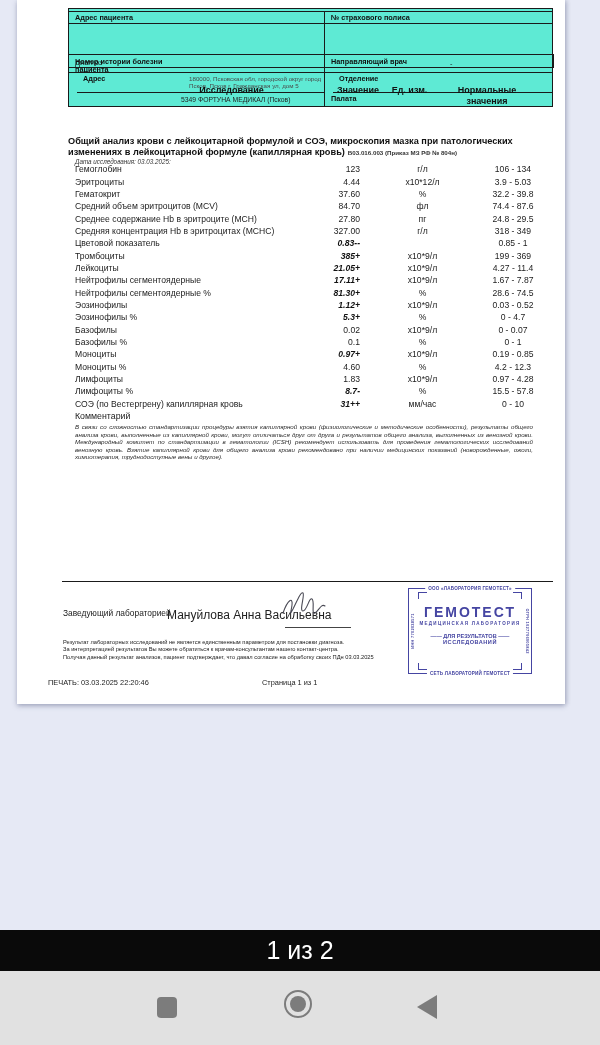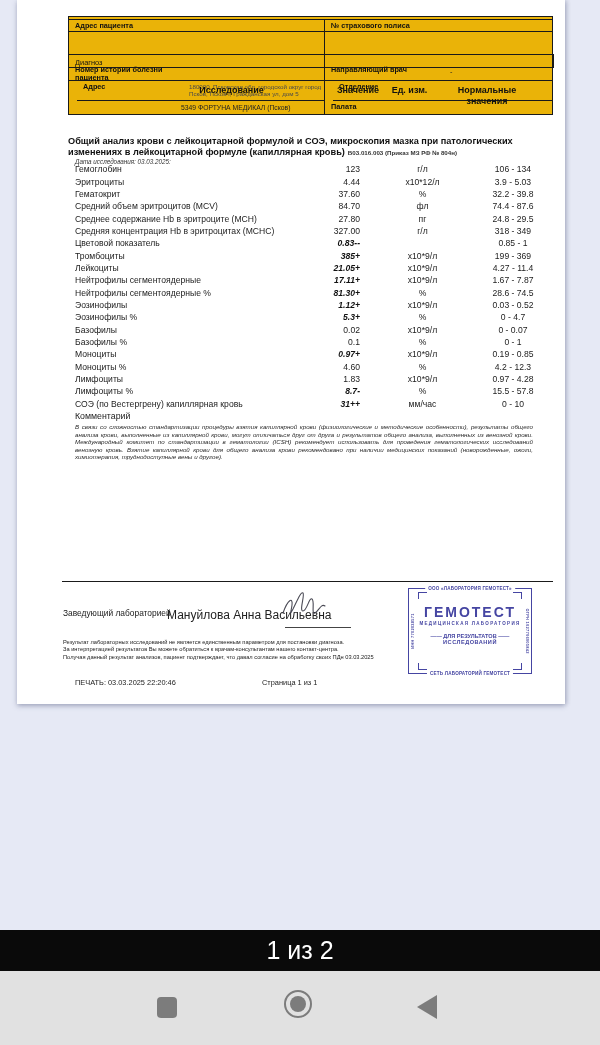--- a/index.html
+++ b/index.html
@@ -5,21 +5,21 @@
   * { margin:0; padding:0; box-sizing:border-box; }
   html,body { font-family:"Liberation Sans", sans-serif; }
   .screen { position:relative; width:600px; height:1045px; overflow:hidden; background:#e6e9f5; }
 
   
   .viewer { position:absolute; inset:0 0 115px 0; }
   .page { position:absolute; left:17px; top:0; width:548px; height:704px; background:#ffffff;
           box-shadow:0 2px 5px rgba(60,70,110,0.35), 2px 0 4px rgba(60,70,110,0.18); }
 
   
-  .info-table { position:absolute; left:51px; top:16px; width:485px; border:1.4px solid #1a1a1a; background:#eab308; }
+  .info-table { position:absolute; left:51px; top:8px; width:485px; border:1.4px solid #1a1a1a; background:#5eead4; }
   .sliver { height:3px; border-bottom:1px solid #1a1a1a; }
   .halves { display:flex; }
   .it-left { width:255px; }
   .it-right { flex:1; border-left:1.2px solid #1a1a1a; }
   .irow { position:relative; border-bottom:1px solid #1a1a1a; padding:1.5px 0 0 6px; overflow:hidden; }
   .irow:nth-child(1){ height:12px; }
   .irow:nth-child(2){ height:17px;margin-top:32px; }
   .irow:nth-child(3){ height:20px;margin-left:8px; }
   .irow:nth-child(4){ height:13px; border-bottom:none; }
   .ilabel { display:block; width:110px; font-weight:bold; font-size:7.3px; line-height:8.1px; color:#111; }
@@ -78,21 +78,21 @@
   .c-tr { top:3px; right:9px; border-top:1px solid #4545a2; border-right:1px solid #4545a2; }
   .c-bl { bottom:3px; left:9px;  border-bottom:1px solid #4545a2; border-left:1px solid #4545a2; }
   .c-br { bottom:3px; right:9px; border-bottom:1px solid #4545a2; border-right:1px solid #4545a2; }
   .stamp-brand { text-align:center; margin-top:15px; font-size:14px; font-weight:bold; letter-spacing:2px; }
   .stamp-sub   { text-align:center; font-size:4.5px; font-weight:bold; letter-spacing:1.3px; margin-top:1px; }
   .stamp-l1 { text-align:center; margin-top:7px; font-size:5.6px; font-weight:bold; }
   .stamp-l1::before { content:"——  "; } .stamp-l1::after { content:"  ——"; }
   .stamp-l2 { text-align:center; font-size:5.6px; font-weight:bold; letter-spacing:0.5px; }
 
   .disclaimer { position:absolute; left:46px; top:639px; font-size:5.7px; line-height:7.3px; color:#222; }
-  .print-stamp { position:absolute; left:58px; top:678px; font-size:7.4px; color:#222; }
+  .print-stamp { position:absolute; left:31px; top:678px; font-size:7.4px; color:#222; }
   .page-count  { position:absolute; left:245px; top:678px; font-size:7.4px; color:#222; }
 
   
   .indicator-bar { position:absolute; left:0; top:930px; width:600px; height:41px; background:#0a0a0a;
                    color:#fff; font-size:25px; line-height:41px; text-align:center; }
   .nav-bar { position:absolute; left:0; top:971px; width:600px; height:74px; background:#e1e1e1; }
   .nav-btn { position:absolute; background:transparent; border:none; cursor:pointer; }
   .icon-square { position:absolute; left:0; top:0; width:20px; height:21px; border-radius:4px; background:#7c7c7c; }
   .btn-recents { left:157px; top:997px; width:20px; height:21px; }
   .btn-home { left:284px; top:990px; width:28px; height:28px; }

